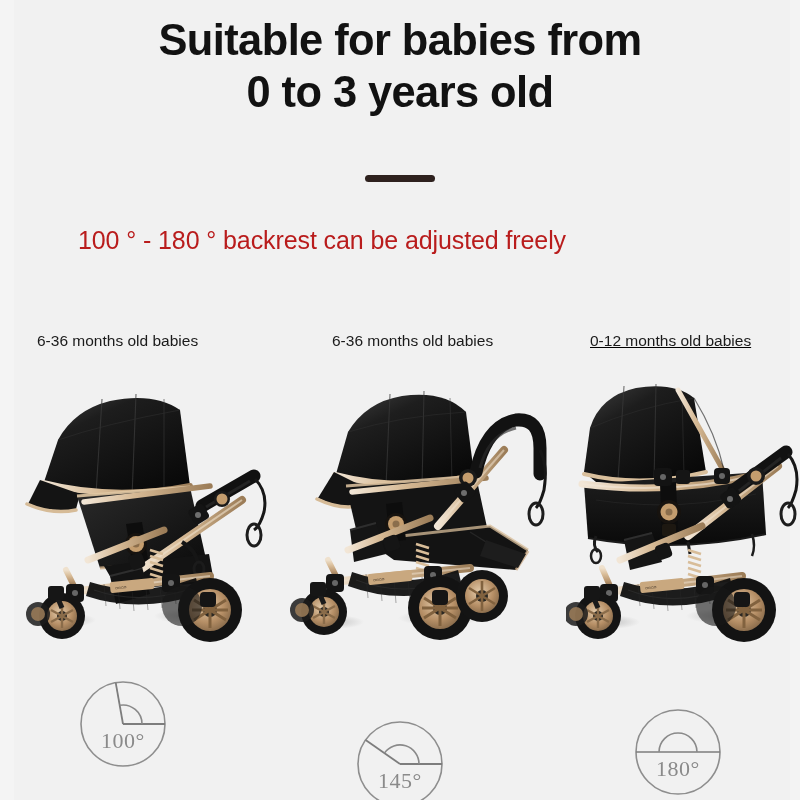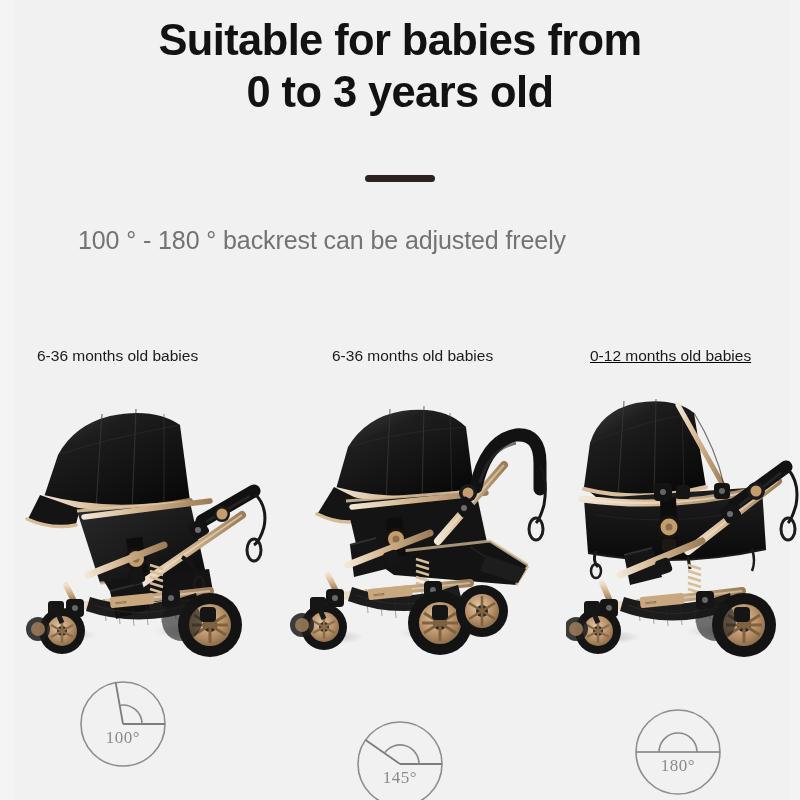--- a/index.html
+++ b/index.html
@@ -36,26 +36,26 @@
   .divider {
     position:absolute; left:365px; top:175px;
     width:70px; height:7px; border-radius:4px;
     background:#2e211e;
   }
 
   .subtitle {
     position:absolute; left:0; top:226px; width:644px;
     text-align:center;
     font-size:25px;
-    color:#737373;
+    color:#b91c1c;
     letter-spacing:-0.1px;
   }
 
   
-  .panel { position:absolute; top:332px;margin-top:15px; }
+  .panel { position:absolute; top:332px; }
   .panel-1 { left:14px;  width:266px; }
   .panel-2 { left:290px; width:266px; }
   .panel-3 { left:566px; width:234px;text-decoration:underline; }
 
   .panel-label {
     font-size:15.5px;
     color:#1b1b1b;
     text-align:center;
     height:22px;
     white-space:nowrap;
@@ -73,21 +73,21 @@
     width:96px; height:96px;
   }
   .dial-1 { left:75px;  top:676px; }
   .dial-2 { left:352px; top:716px; }
   .dial-3 { left:630px; top:704px; }
   .dial svg { display:block; }
   .dial-label {
     position:absolute; width:100%; text-align:center;
     top:52px;
     font-family:"Liberation Serif", serif;
-    font-size:17px;
+    font-size:22px;
     color:#8a8a8a;
     letter-spacing:0.5px;
   }
 </style>
 </head>
 <body>
 
 <div class="bg-band"></div>
 <div class="bg-band-r"></div>
 

